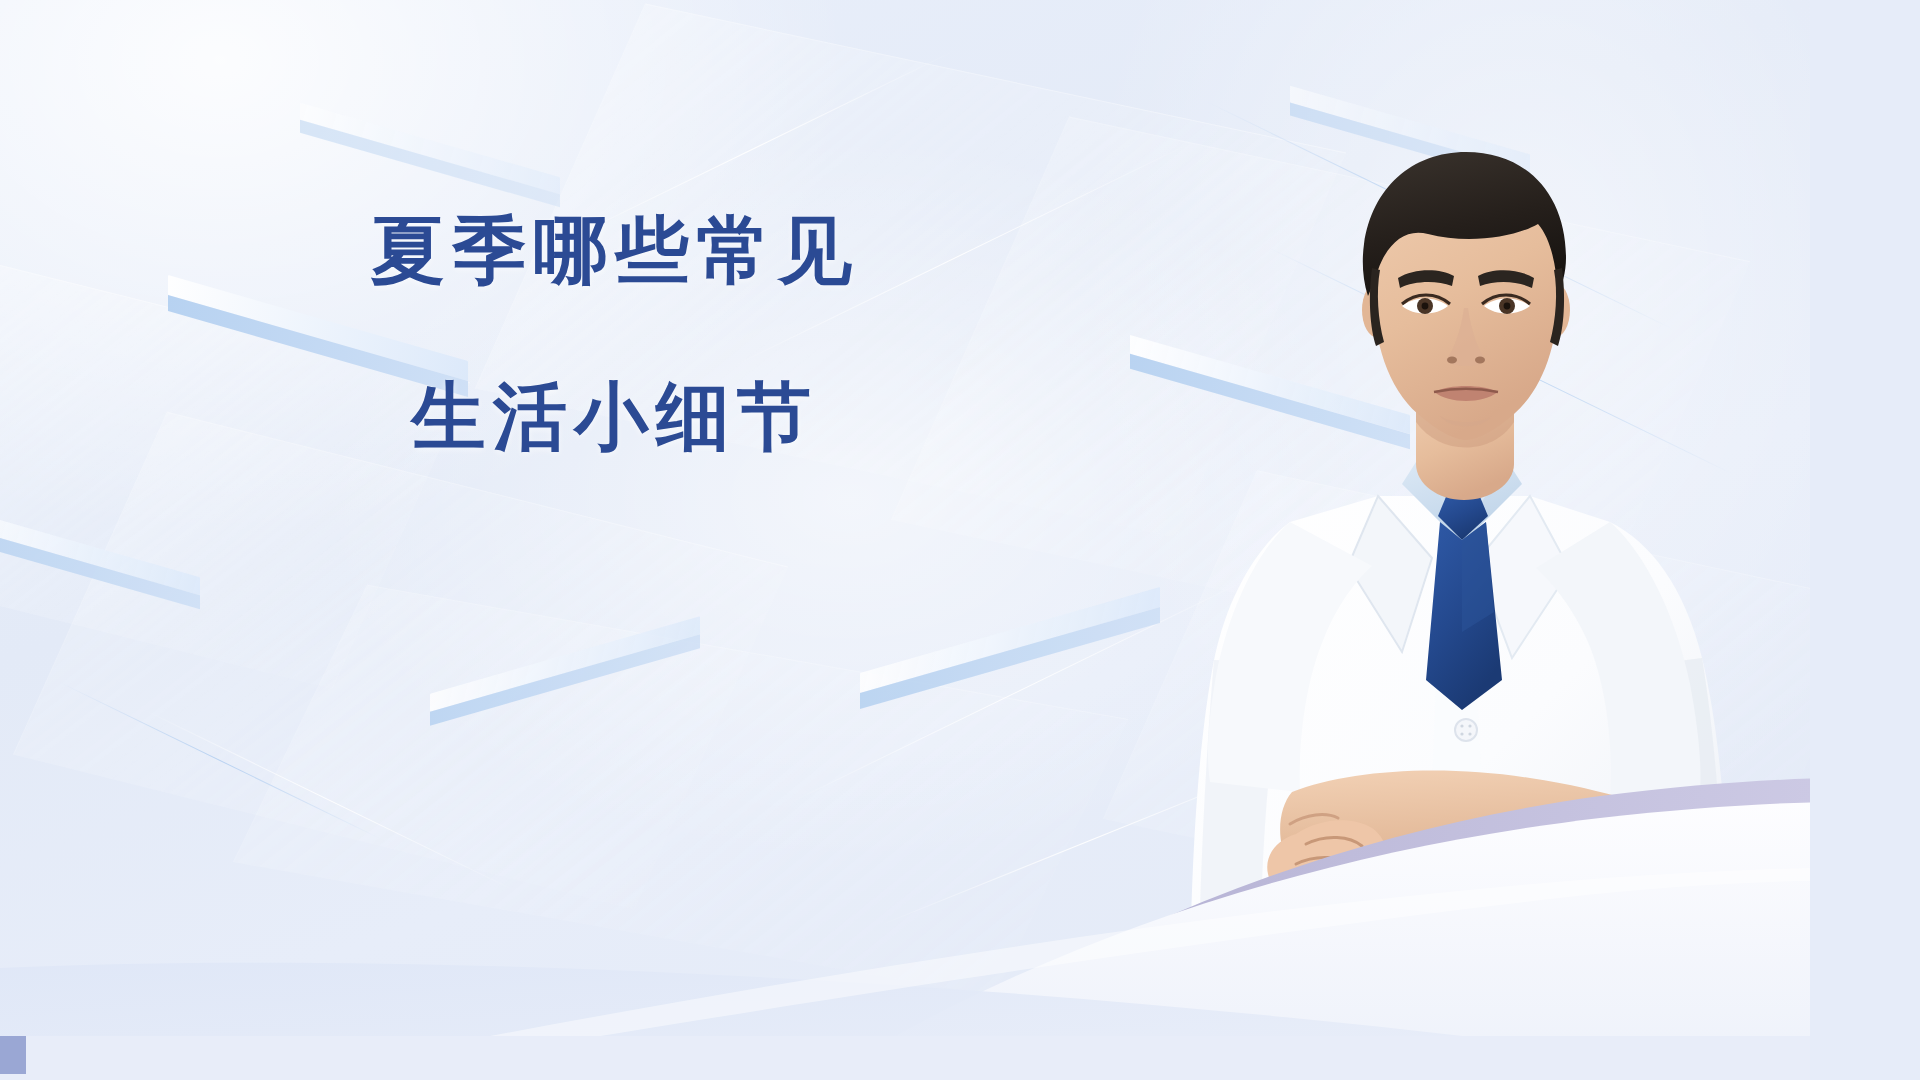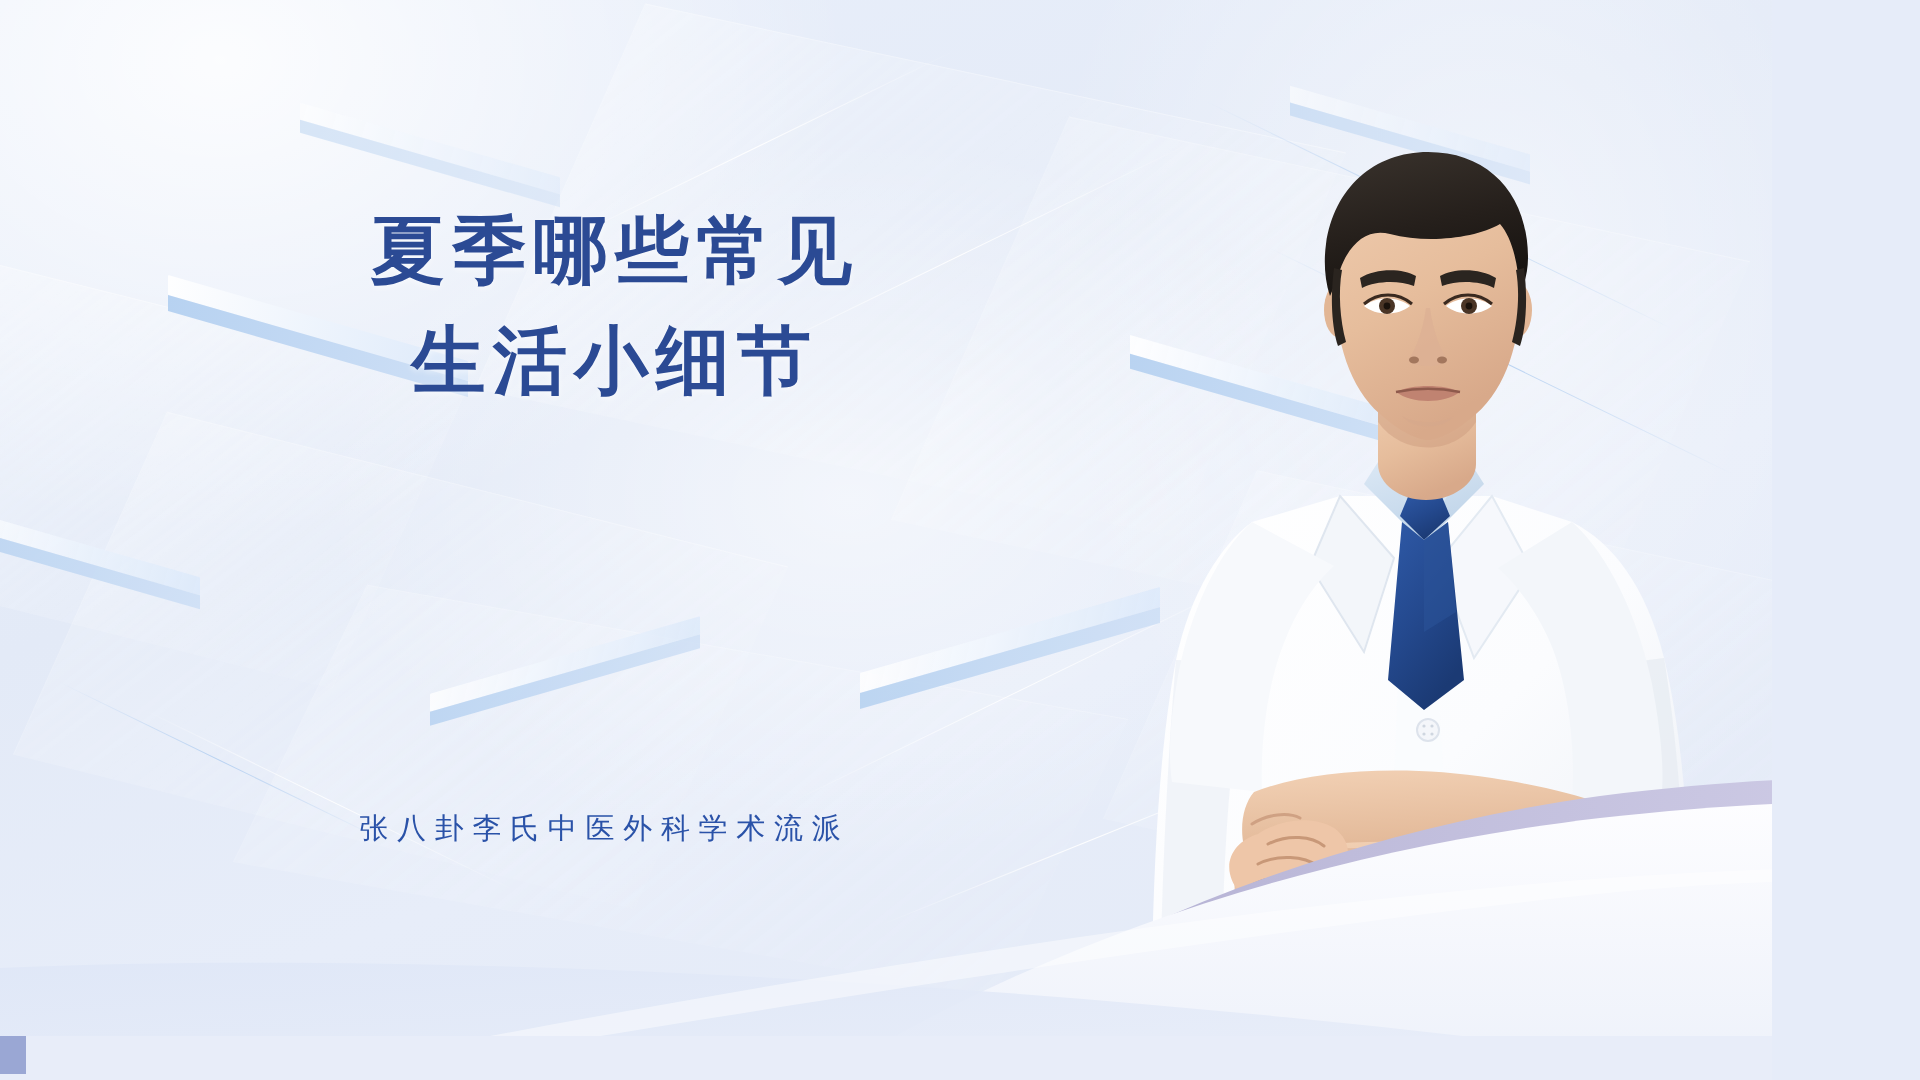--- a/index.html
+++ b/index.html
@@ -12,20 +12,21 @@
     background: #e6ecf9;
     font-family: "Liberation Sans", "DejaVu Sans", sans-serif;
   }
 
   #stage {
     position: relative;
     width: 1772px;
     height: 1080px;
     overflow: hidden;
     background: linear-gradient(160deg, #eaf0fb 0%, #e3eaf7 38%, #e7edf9 62%, #e2e9f6 100%);
+    padding-left: 38px;
   }
 
   
   .bg-layer { position: absolute; inset: 0; pointer-events: none; }
 
   .bg-glow-tl {
     position: absolute;
     left: -260px; top: -300px;
     width: 1200px; height: 900px;
     background: radial-gradient(ellipse at 40% 40%, rgba(255,255,255,0.85) 0%, rgba(255,255,255,0.0) 62%);
@@ -86,21 +87,21 @@
   }
   .title-line {
     color: #2b4a94;
     font-weight: bold;
     letter-spacing: 0.10em;
     line-height: 1.0;
     white-space: nowrap;
     text-shadow: 0 2px 6px rgba(255,255,255,0.55);
   }
   #title-line-1 { font-size: 74px; margin-left: 30px; }
-  #title-line-2 { font-size: 74px; margin-top: 36px; margin-left: 30px; }
+  #title-line-2 { font-size: 74px; margin-top: 92px; margin-left: 30px; }
   #title-line-3 { font-size: 74px; margin-top: 64px; margin-left: 0; }
 
   
   #subtitle {
     position: absolute;
     left: 0; top: 805px;
     width: 1200px;
     text-align: center;
   }
   .subtitle-line {
@@ -200,21 +201,20 @@
       <div class="side" style="top:17px; height:13px;"></div>
     </div>
   </div>
 
   <div id="headline">
     <div class="title-line" id="title-line-1">夏季哪些常见</div>
     <div class="title-line" id="title-line-2">生活小细节</div>
   </div>
 
   <div id="subtitle">
-    <div class="subtitle-line">张八卦李氏中医外科学术流派</div>
   </div>
 
   <div id="portrait">
     <svg viewBox="0 0 660 940" preserveAspectRatio="xMidYMax meet" aria-hidden="true">
       <defs>
         <linearGradient id="coatG" x1="0" y1="0" x2="1" y2="1">
           <stop offset="0%" stop-color="#ffffff"></stop>
           <stop offset="52%" stop-color="#fbfcfe"></stop>
           <stop offset="100%" stop-color="#e9edf4"></stop>
         </linearGradient>

